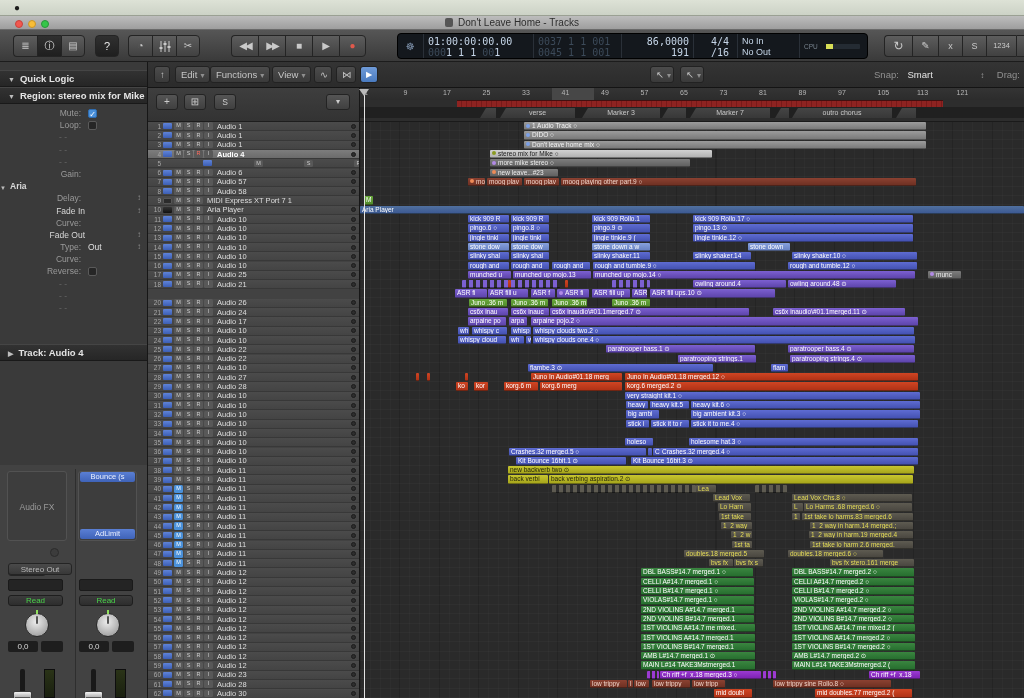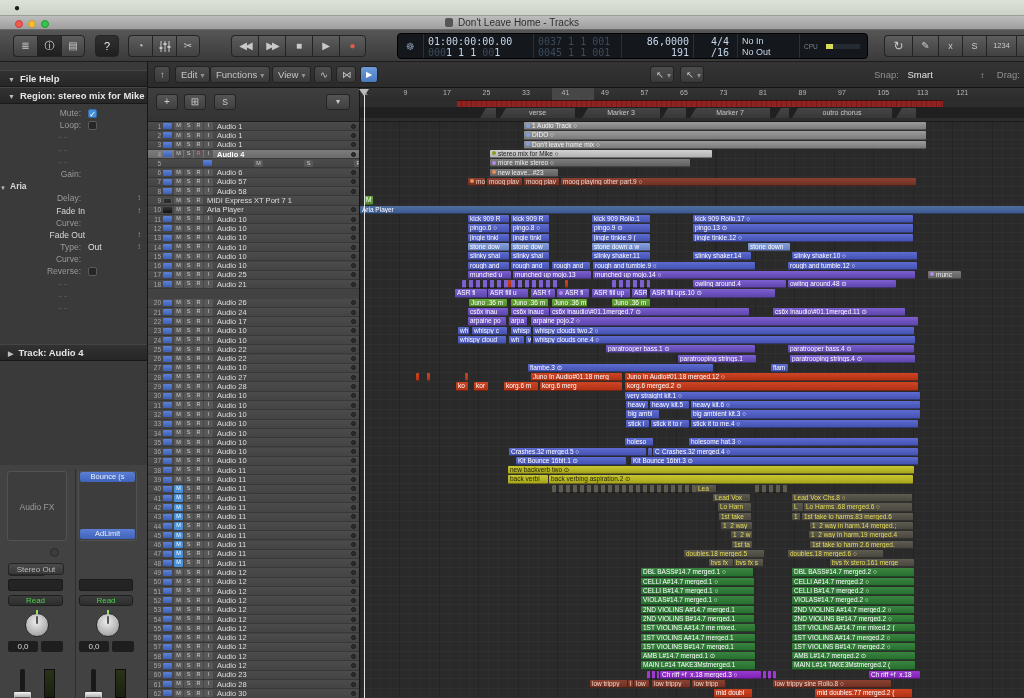--- a/index.html
+++ b/index.html
@@ -250,21 +250,21 @@
     <div id="snaparea">
       <span>Snap:</span>
       <span class="val" style="margin-left:6px">Smart</span>
       <span class="stp">↕</span>
       <span style="margin-left:10px">Drag:</span>
     </div>
   </div>
 
   <div id="inspector">
     <div style="height:8px"></div>
-    <div class="phead"><span class="tri">▼</span><span>File Help</span></div>
+    <div class="phead"><span class="tri">▼</span><span>Quick Logic</span></div>
     <div class="phead"><span class="tri">▼</span><span>Region: stereo mix for Mike</span></div>
     <div id="regionrows">
         <div class="rrow">
           <div class="lab">Mute:</div>
           <div class="cbx on">✓</div>
         </div>
         <div class="rrow">
           <div class="lab">Loop:</div>
           <div class="cbx"></div>
         </div>
@@ -321,21 +321,21 @@
           <div class="dimtxt">- -</div>
         </div>
       </div>
     <div class="phead"><span class="tri">▶</span><span>Track:  Audio 4</span></div>
 
     <div id="strips">
       <div class="strip" id="strip1">
         <div class="fxbox">Audio FX</div>
         <div class="sbtn" style="left:3px;top:96px;width:38px;height:11px;line-height:10px">Send</div>
         <div class="sendring" style="left:45px;top:79px"></div>
-        <div class="sbtn" style="left:3px;top:94px;width:56px;height:12px;line-height:11px">Stereo Out</div>
+        <div class="sbtn" style="left:3px;top:94px;width:64px;height:12px;line-height:11px">Stereo Out</div>
         <div class="outbox" style="top:110px"></div>
         <div class="readbtn" style="top:126px">Read</div>
         <div class="knob" style="top:144px"></div>
         <div class="panbox" style="top:172px">0,0</div>
         <div class="panbox2" style="top:172px"></div>
         <div class="faderzone">
           <div class="fgroove"></div>
           <div class="fcap" style="top:22px"></div>
           <div class="fmeter"></div>
         </div>

